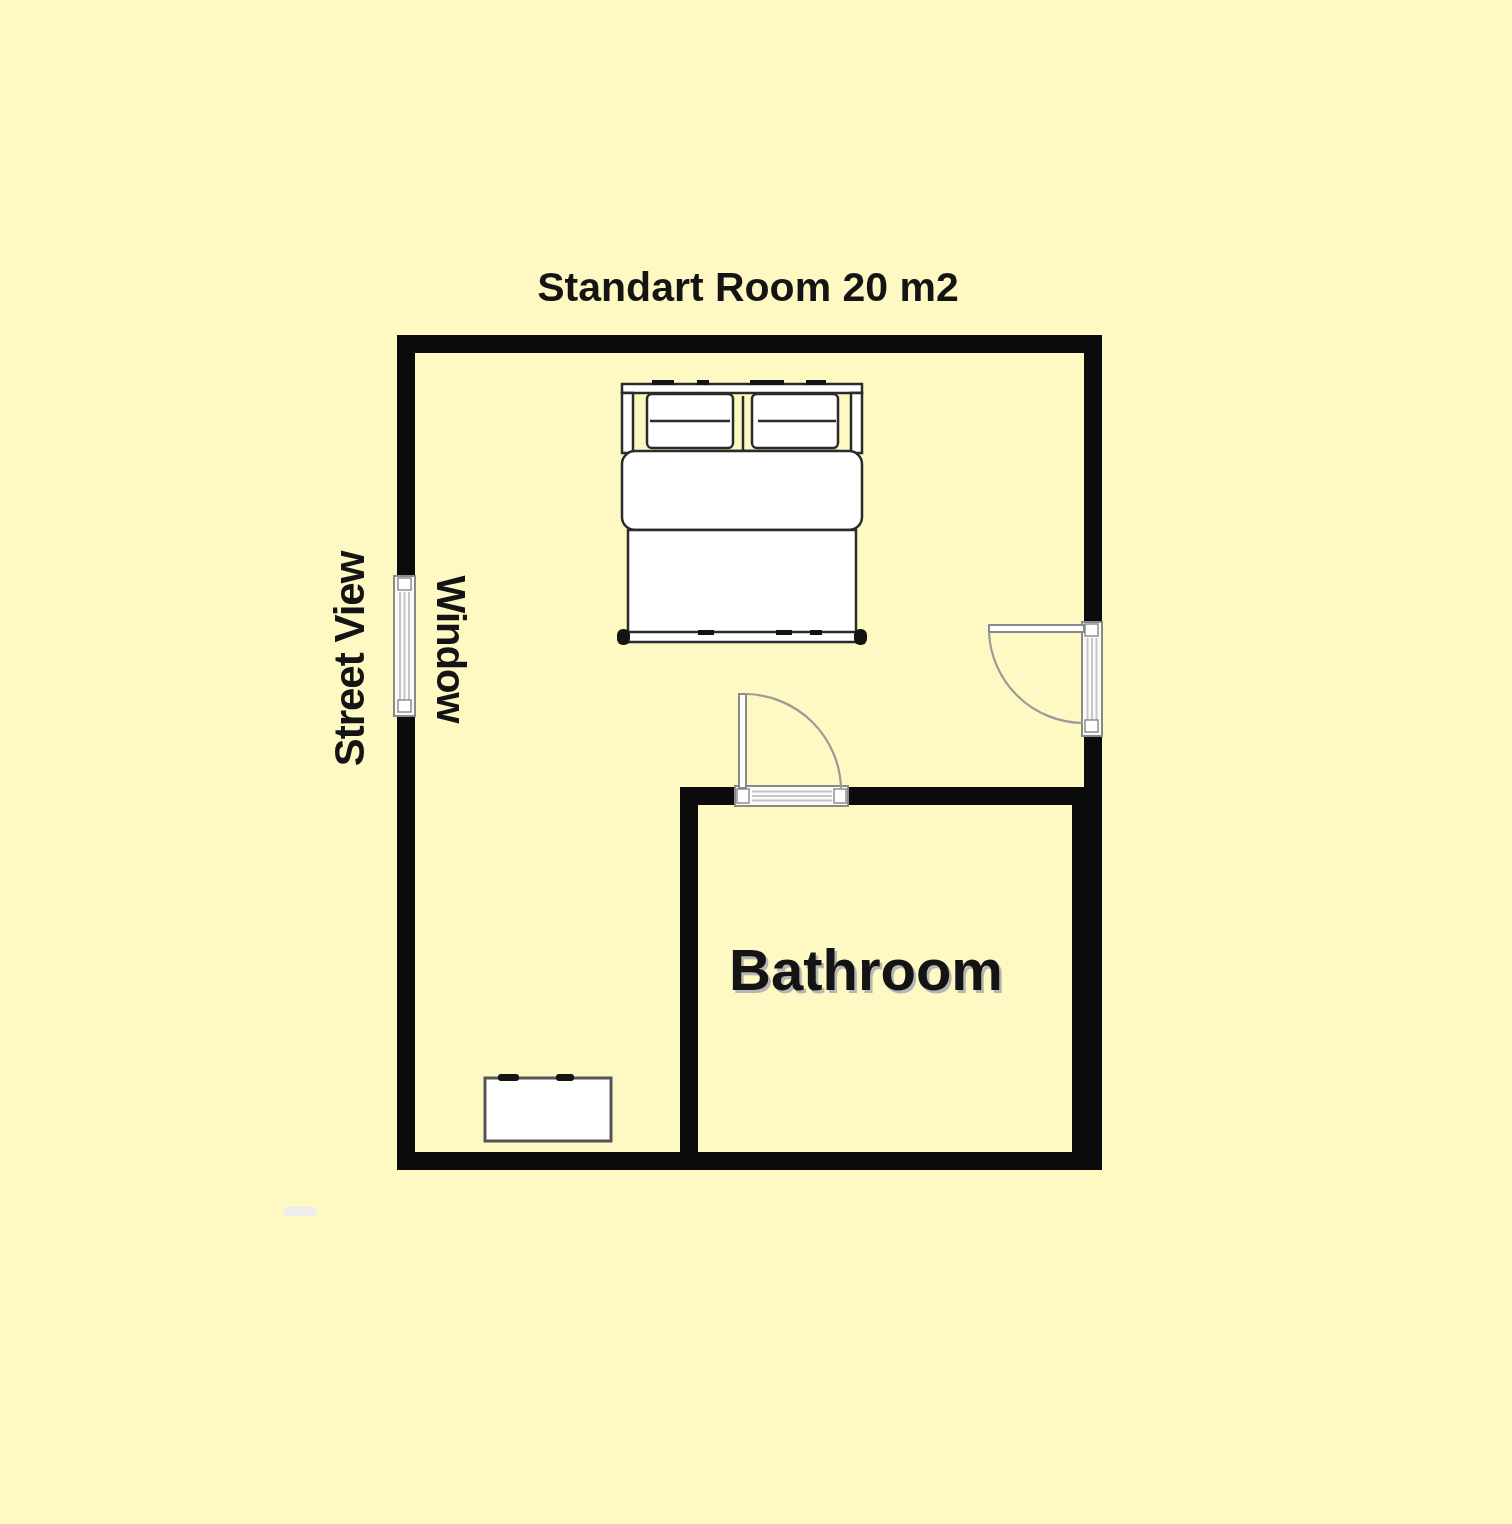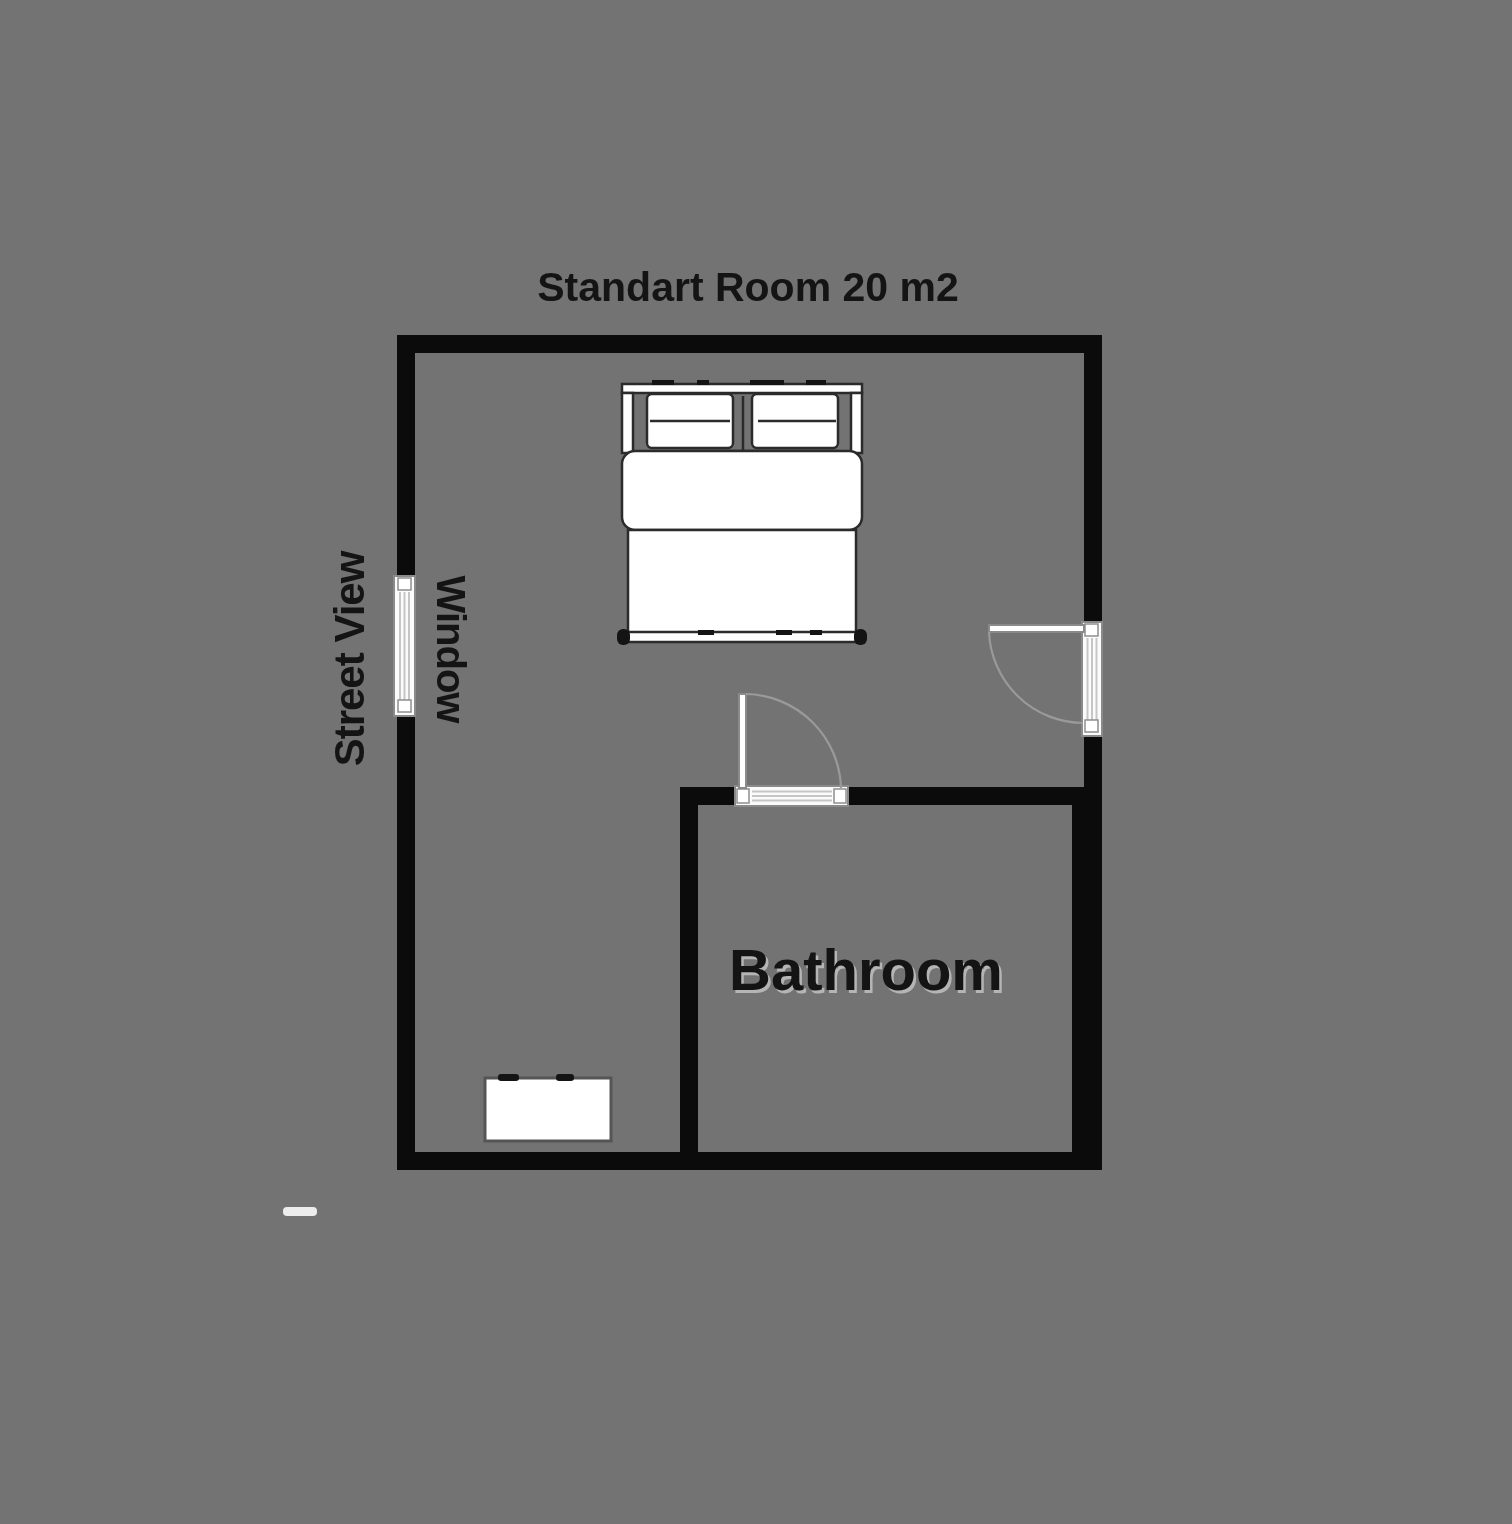--- a/index.html
+++ b/index.html
@@ -1,20 +1,20 @@
 <!DOCTYPE html>
 <html><head>
 <meta charset="utf-8">
 <style>
   html, body { margin: 0; padding: 0; background: #ffffff; }
   .canvas {
     position: relative;
     width: 1512px;
     height: 1524px;
-    background: #737373;
+    background: #fef9c3;
     overflow: hidden;
   }
   svg { display: block; }
   .t {
     font-family: "Liberation Sans", sans-serif;
     font-weight: 700;
     fill: #141414;
   }
   .t-title    { font-size: 41px; letter-spacing: 0px; }
   .t-side     { font-size: 42px; letter-spacing: -1px; }

